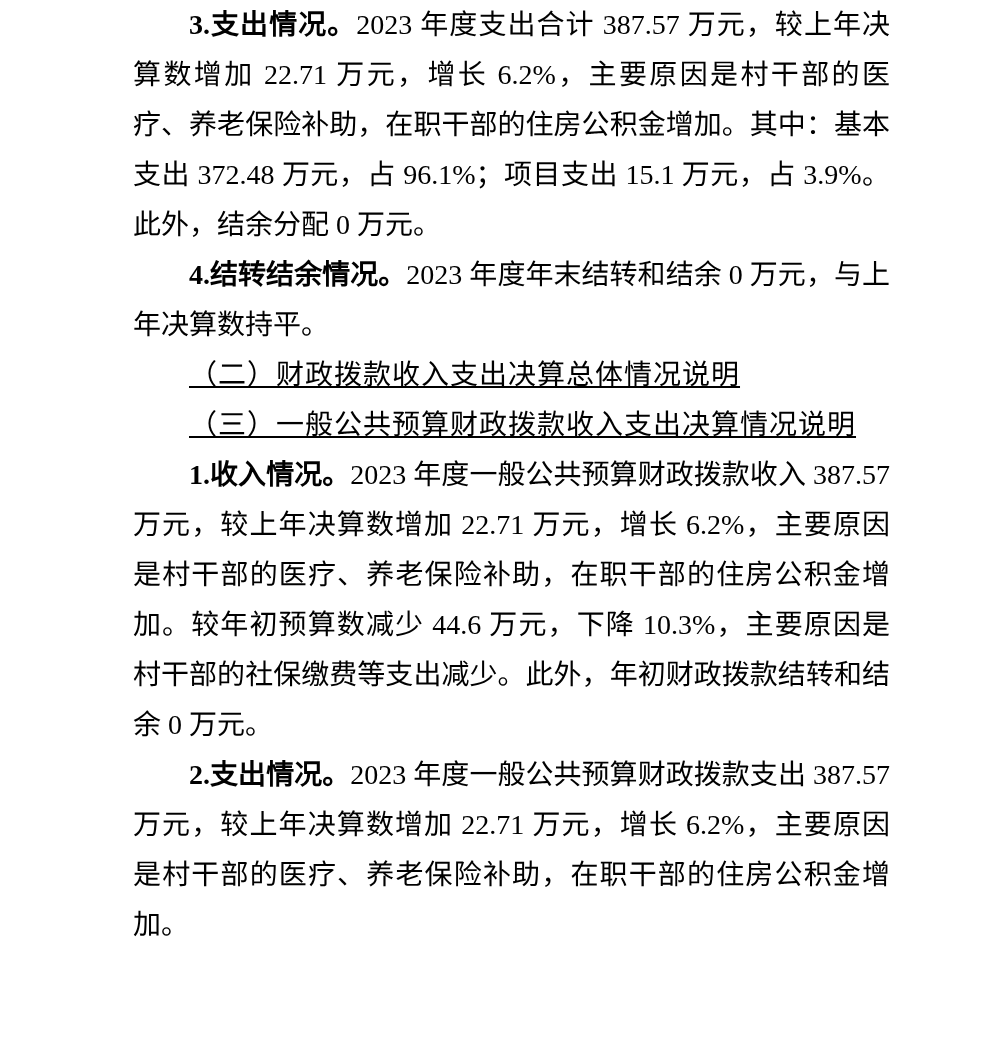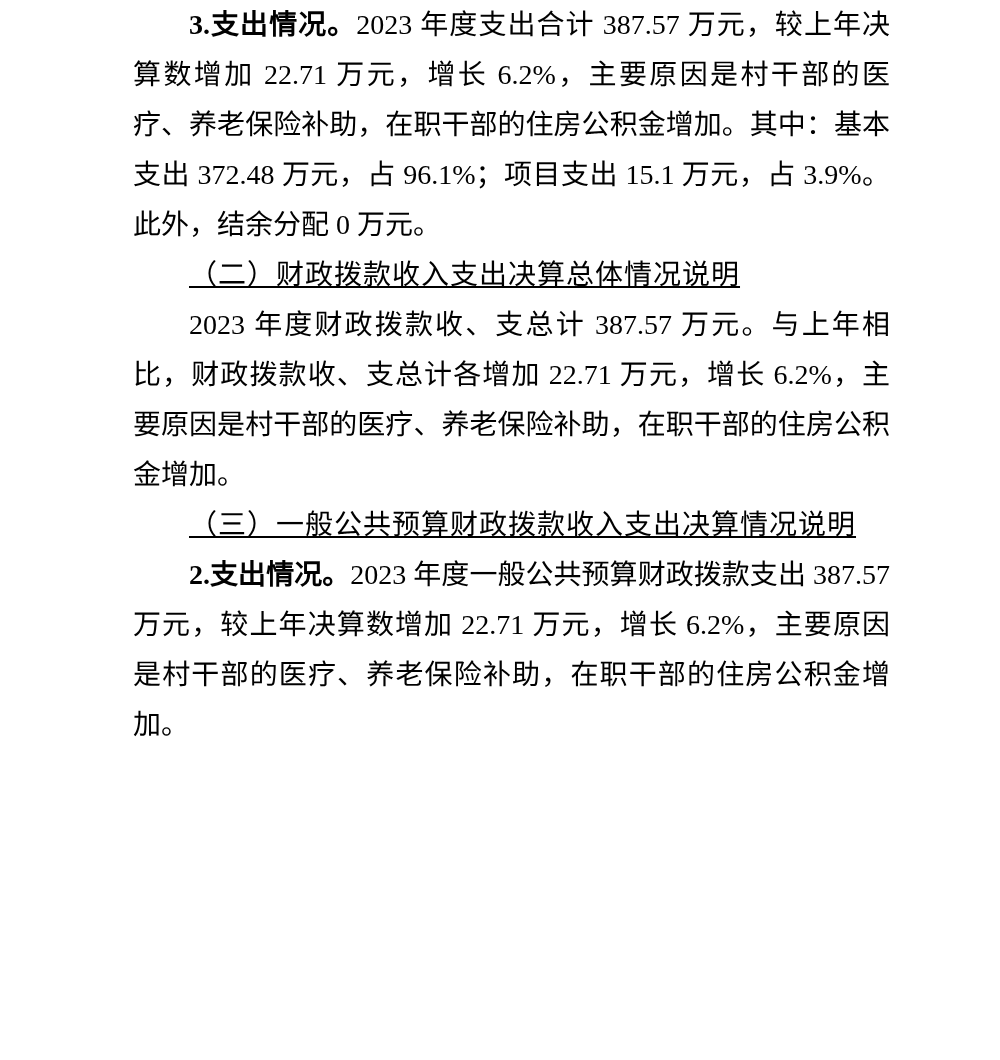--- a/index.html
+++ b/index.html
@@ -51,18 +51,19 @@
   .seg-regular {
     font-weight: normal;
   }
 </style>
 </head>
 <body>
 
 <div class="page">
   <div class="text-block" id="text-block">
       <p class="para"><span class="seg-bold">3.支出情况。</span><span class="seg-regular">2023 年度支出合计 387.57 万元，较上年决算数增加 22.71 万元，增长 6.2%，主要原因是村干部的医疗、养老保险补助，在职干部的住房公积金增加。其中：基本支出 372.48 万元，占 96.1%；项目支出 15.1 万元，占 3.9%。此外，结余分配 0 万元。</span></p>
+      <p class="para"><span class="seg-bold">4.结转结余情况。</span><span class="seg-regular">2023 年度年末结转和结余 0 万元，与上年决算数持平。</span></p>
       <p class="para heading"><span class="seg-regular">（二）财政拨款收入支出决算总体情况说明</span></p>
-      <p class="para"><span class="seg-regular">2023 年度财政拨款收、支总计 387.57 万元。与上年相比，财政拨款收、支总计各增加 22.71 万元，增长 6.2%，主要原因是村干部的医疗、养老保险补助，在职干部的住房公积金增加。</span></p>
       <p class="para heading"><span class="seg-regular">（三）一般公共预算财政拨款收入支出决算情况说明</span></p>
+      <p class="para"><span class="seg-bold">1.收入情况。</span><span class="seg-regular">2023 年度一般公共预算财政拨款收入 387.57 万元，较上年决算数增加 22.71 万元，增长 6.2%，主要原因是村干部的医疗、养老保险补助，在职干部的住房公积金增加。较年初预算数减少 44.6 万元，下降 10.3%，主要原因是村干部的社保缴费等支出减少。此外，年初财政拨款结转和结余 0 万元。</span></p>
       <p class="para"><span class="seg-bold">2.支出情况。</span><span class="seg-regular">2023 年度一般公共预算财政拨款支出 387.57 万元，较上年决算数增加 22.71 万元，增长 6.2%，主要原因是村干部的医疗、养老保险补助，在职干部的住房公积金增加。</span></p>
     </div>
 </div>
 
 </body></html>

